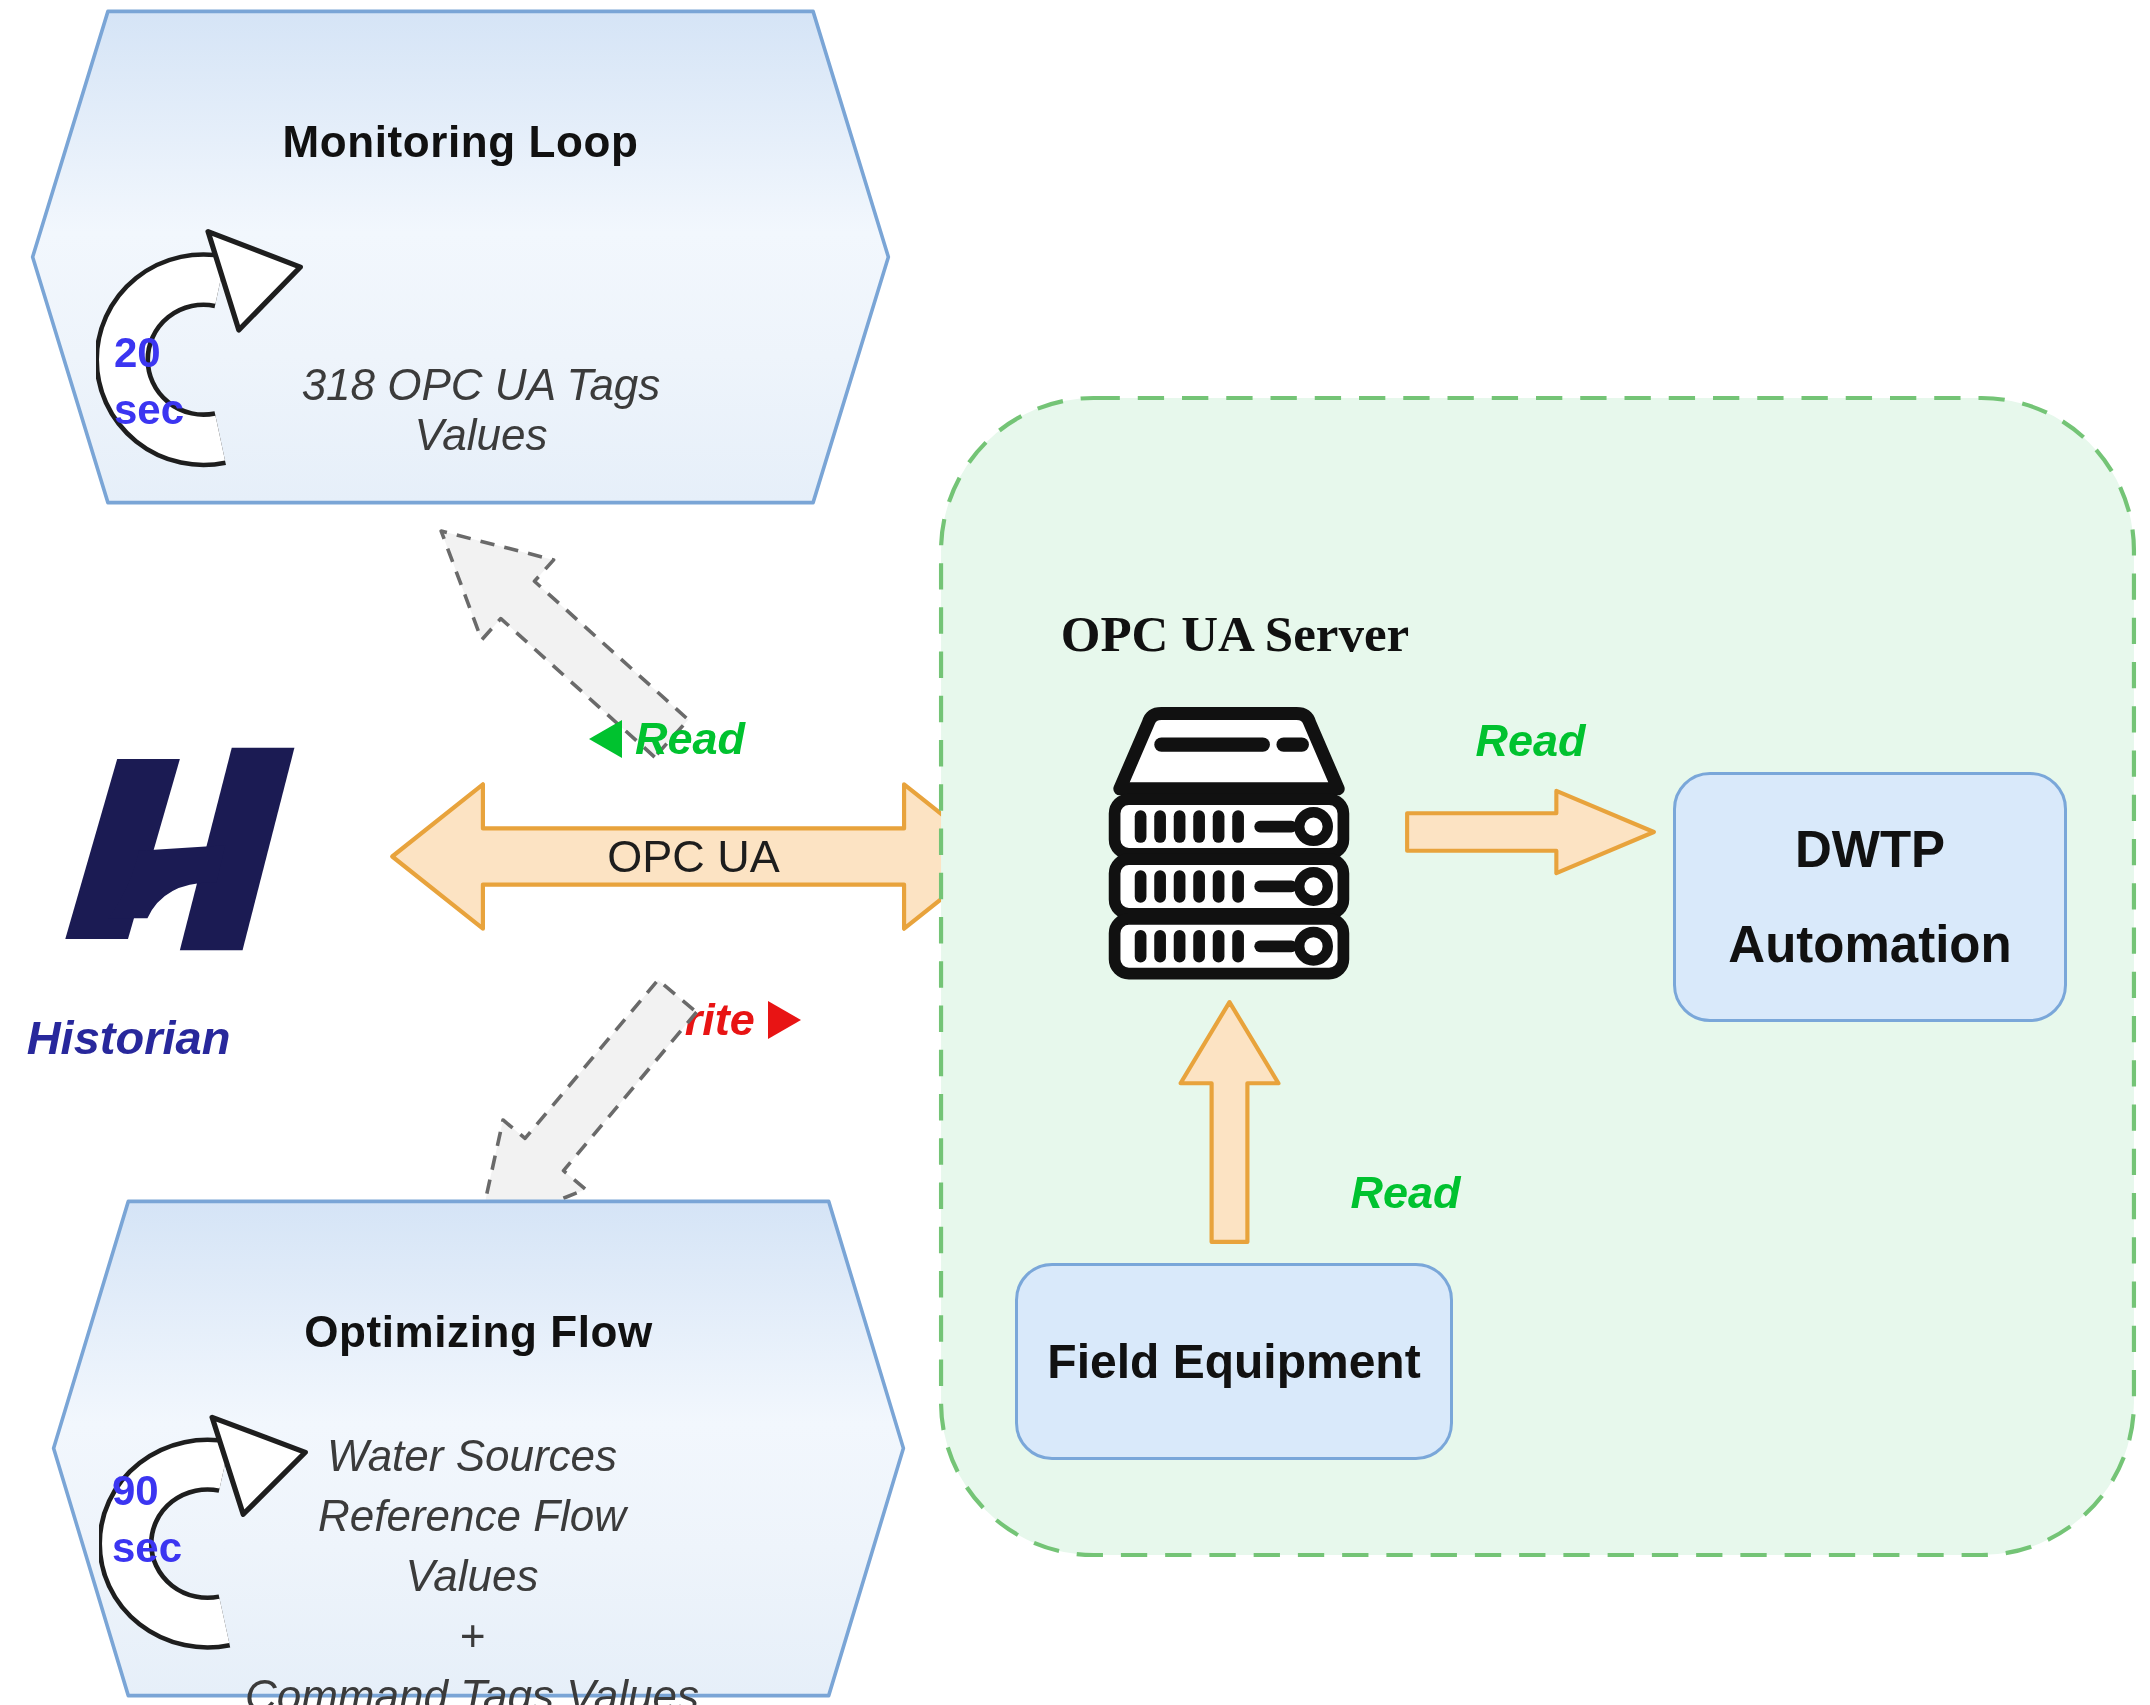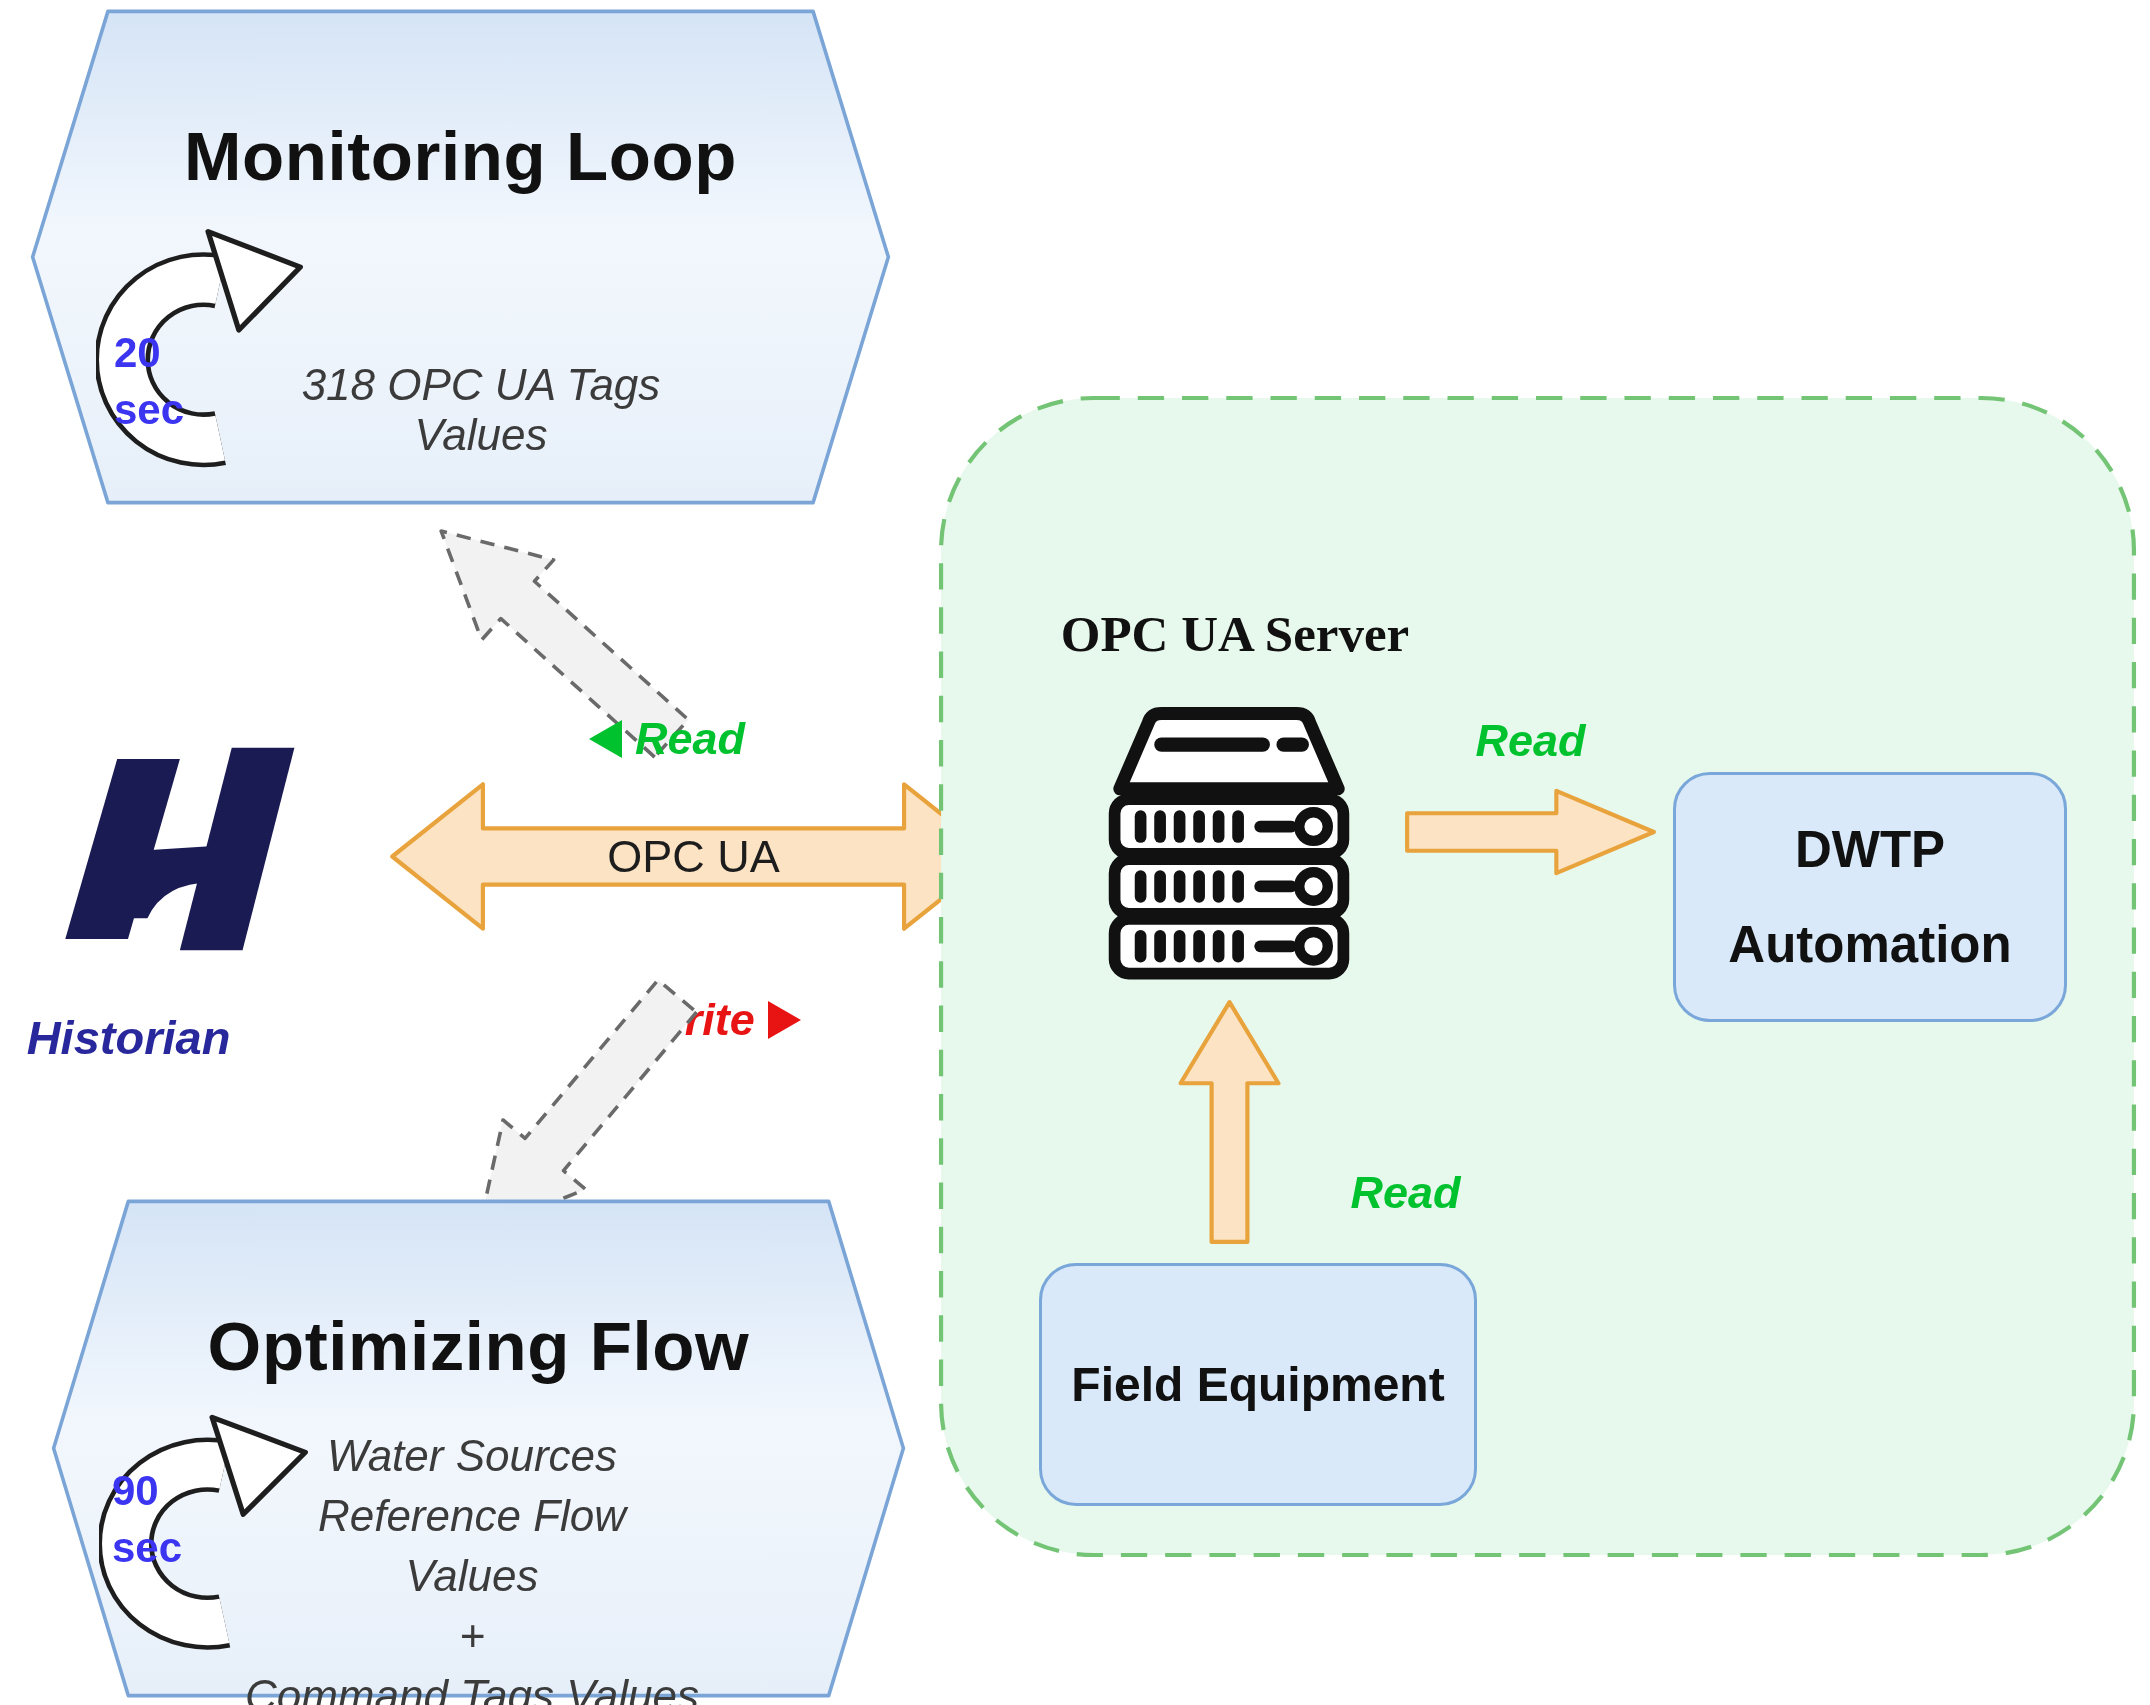--- a/index.html
+++ b/index.html
@@ -7,21 +7,21 @@
     position:relative;
     width:2151px;
     height:1706px;
     background:#ffffff;
     font-family:"Liberation Sans", sans-serif;
     overflow:hidden;
   }
   .abs{position:absolute;}
   .center{text-align:center;}
   .hex-title{
-    font-size:69px;
+    font-size:44px;
     font-weight:bold;
     color:#111111;
     letter-spacing:0.6px;
   }
   .payload{
     font-style:italic;
     font-size:44px;
     color:#3b3b3b;
   }
   .interval{
@@ -237,18 +237,18 @@
     <div>Automation</div>
   </div>
 
   <svg class="abs" style="left:1177px;top:998px;" width="105" height="248" viewBox="0 0 176 414">
     <polygon points="88,6 170,142 118,142 118,408 58,408 58,142 6,142" fill="#fce3c3" stroke="#e8a33c" stroke-width="7" stroke-linejoin="round"></polygon>
   </svg>
   <div class="abs rw-label green-label" style="left:1316px;top:1167px;width:179px;justify-content:center;">
     <span>Read</span>
   </div>
 
-  <div class="abs blue-node" style="left:1015px;top:1263px;width:438px;height:243px;font-size:48px;margin-left:24px;">
+  <div class="abs blue-node" style="left:1015px;top:1263px;width:438px;height:197px;font-size:48px;">
     <div>Field Equipment</div>
   </div>
 
 </div>
 
 
 </body></html>

